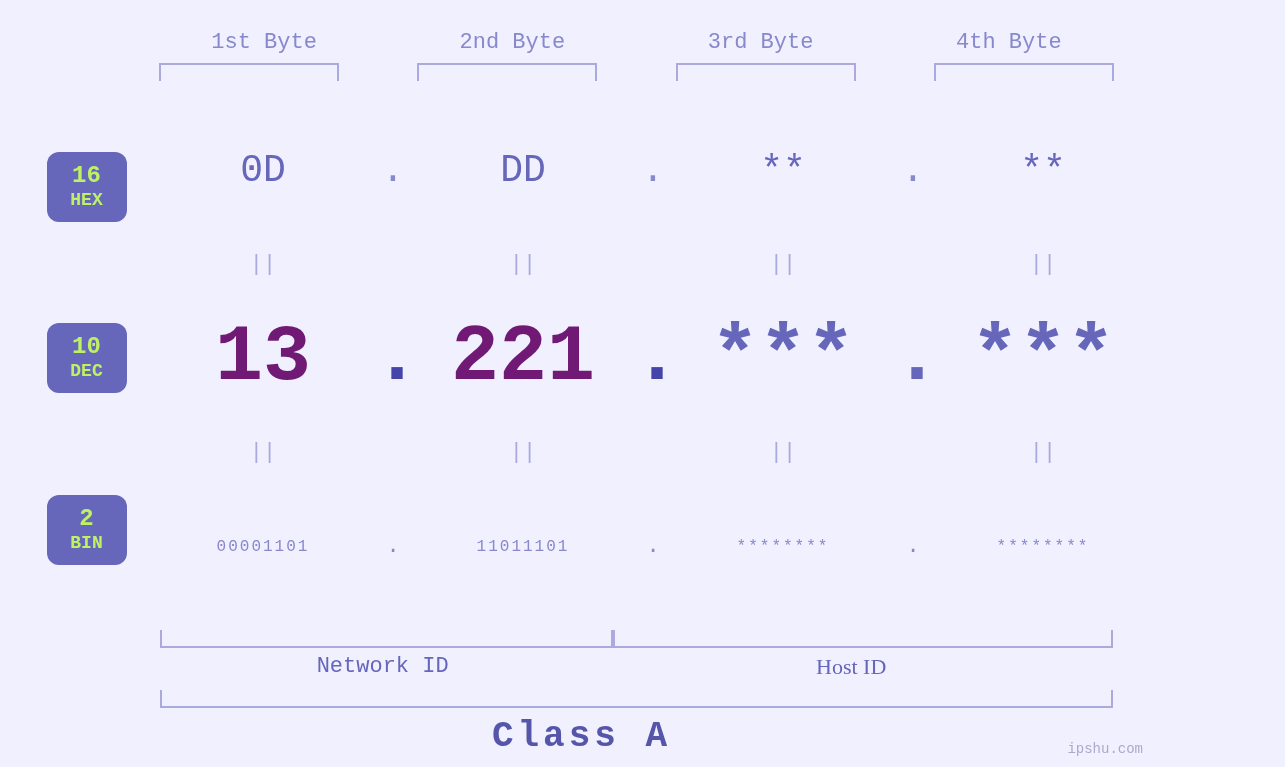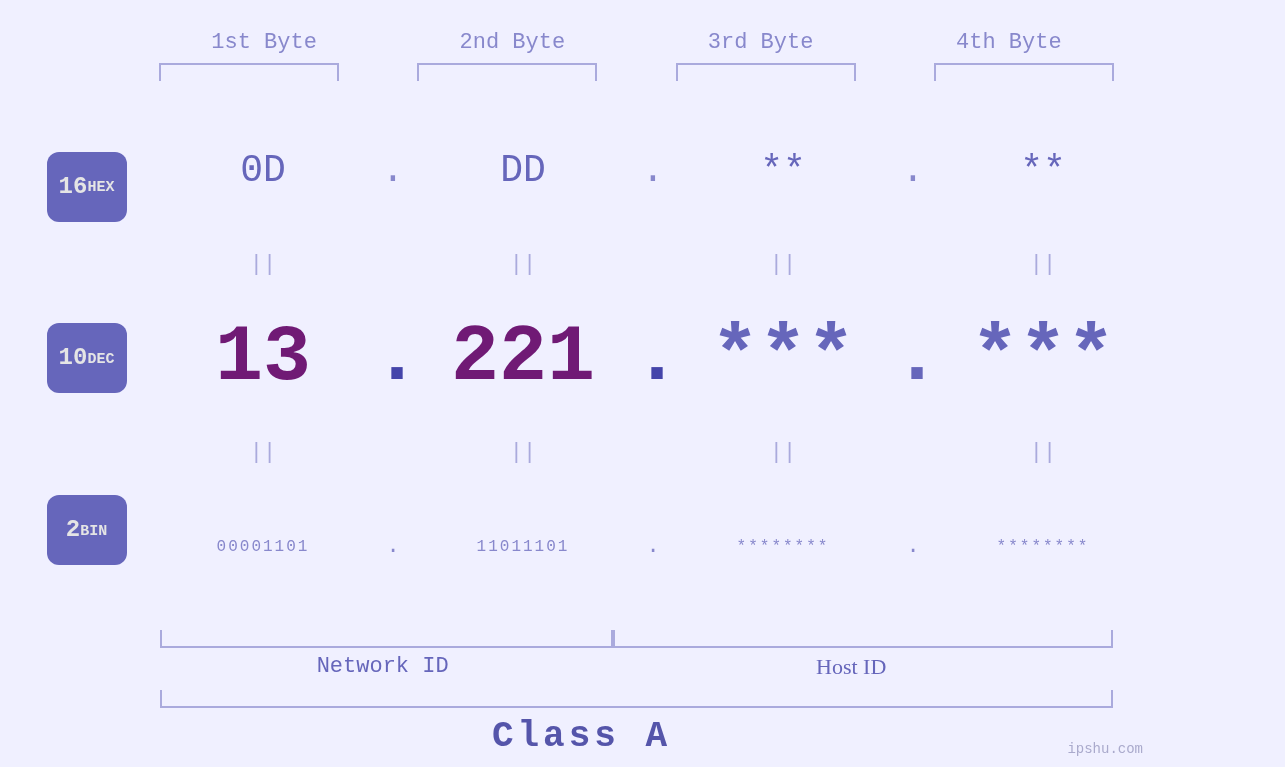--- a/index.html
+++ b/index.html
@@ -71,37 +71,38 @@
       display: flex;
       flex-direction: column;
       justify-content: space-around;
       align-items: center;
       width: 120px;
       padding: 10px 0;
     }
 
     .label-badge {
       background: #6666bb;
-      color: #e5e5e5;
+      color: #bef264;
       border-radius: 12px;
       width: 80px;
       height: 70px;
       display: flex;
+      flex-direction: column;
       align-items: center;
       justify-content: center;
     }
 
     .badge-number {
       font-size: 24px;
       font-weight: bold;
       line-height: 1;
     }
 
     .badge-text {
-      font-size: 15px;
+      font-size: 18px;
       font-weight: bold;
       margin-top: 2px;
     }
 
     .data-col {
       flex: 1;
       display: flex;
       flex-direction: column;
     }
 

